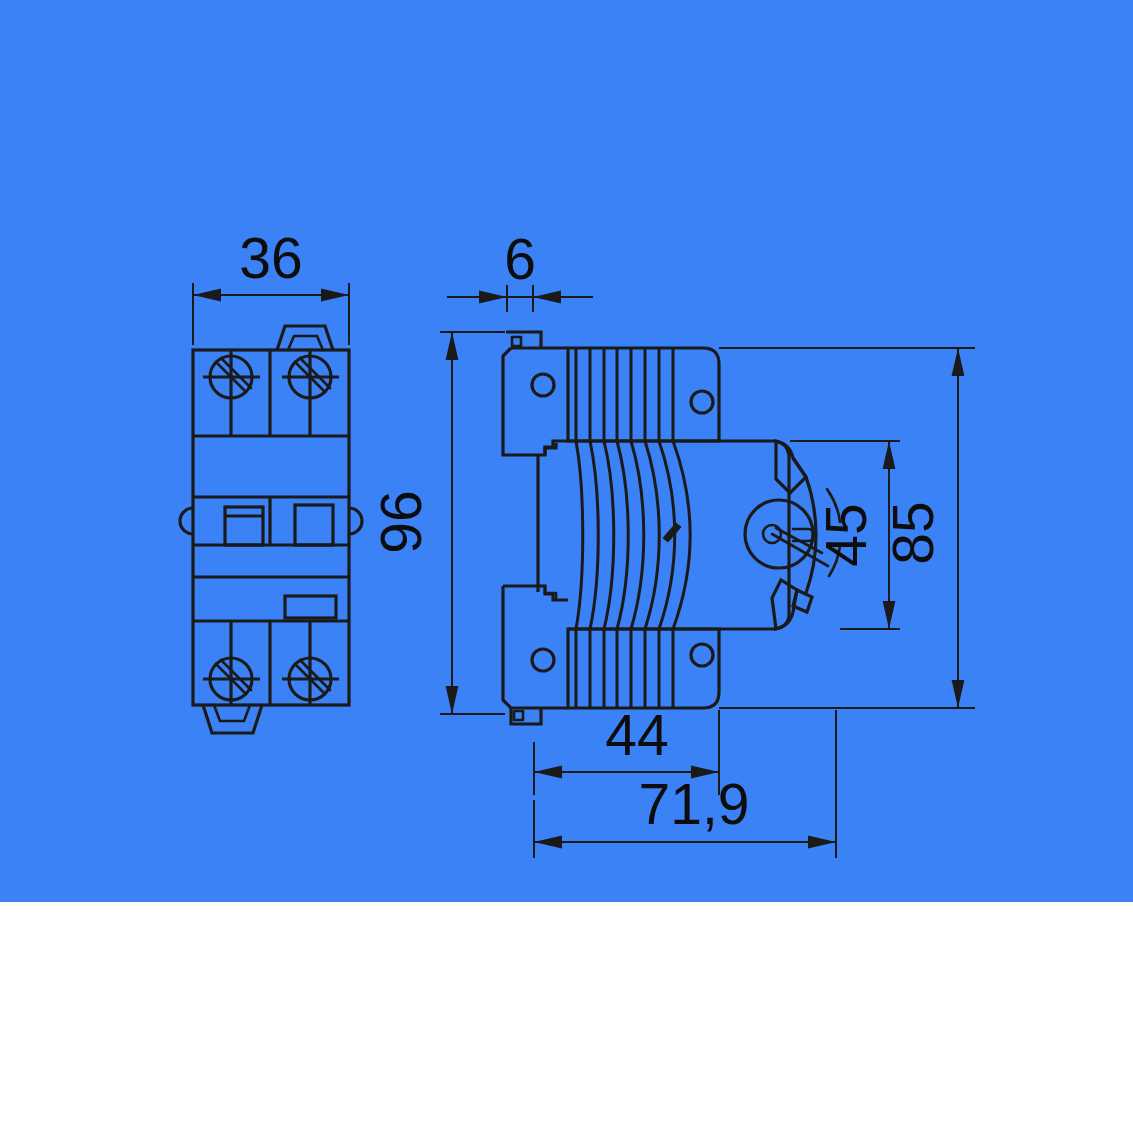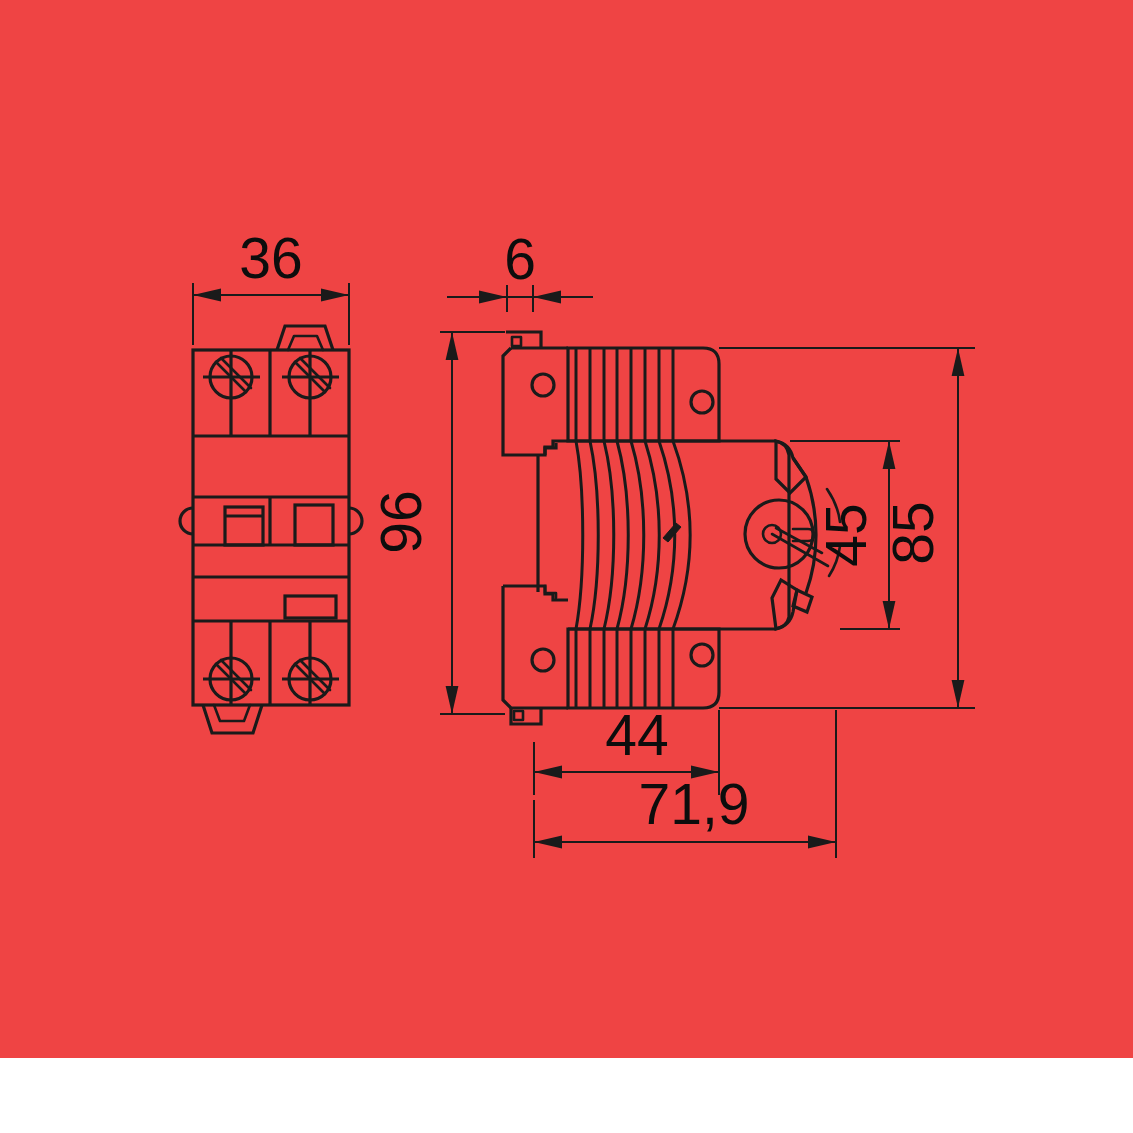--- a/index.html
+++ b/index.html
@@ -1,18 +1,18 @@
 <!DOCTYPE html>
 <html><head>
 <meta charset="utf-8">
 <title>Technical Drawing</title>
 <style>
   html,body{margin:0;padding:0;background:#ffffff;}
   body{width:1133px;height:1133px;overflow:hidden;font-family:"Liberation Sans",sans-serif;}
-  #sheet{position:relative;width:1133px;height:1058px;background:#ef4444;}
+  #sheet{position:relative;width:1133px;height:902px;background:#3b82f6;}
   svg#drawing{display:block;width:1133px;height:1133px;}
   .part{fill:none;stroke:#1a1a1a;stroke-width:3.2;stroke-linejoin:miter;stroke-linecap:butt;}
   .part-thin{fill:none;stroke:#1a1a1a;stroke-width:2.6;stroke-linejoin:round;stroke-linecap:round;}
   .fin{fill:none;stroke:#1a1a1a;stroke-width:3.0;stroke-linecap:butt;}
   .dim-line{fill:none;stroke:#1a1a1a;stroke-width:2.0;stroke-linecap:butt;}
   .ext-line{fill:none;stroke:#1a1a1a;stroke-width:2.0;stroke-linecap:butt;}
   .arrow{fill:#1a1a1a;stroke:none;}
   .solidmark{fill:#1a1a1a;stroke:#1a1a1a;stroke-width:1;}
   .dimtext{fill:#0d0d0d;font-family:"Liberation Sans",sans-serif;font-size:57px;font-weight:400;letter-spacing:0px;}
   .dimtext-v{fill:#0d0d0d;font-family:"Liberation Sans",sans-serif;font-size:57px;font-weight:400;}

